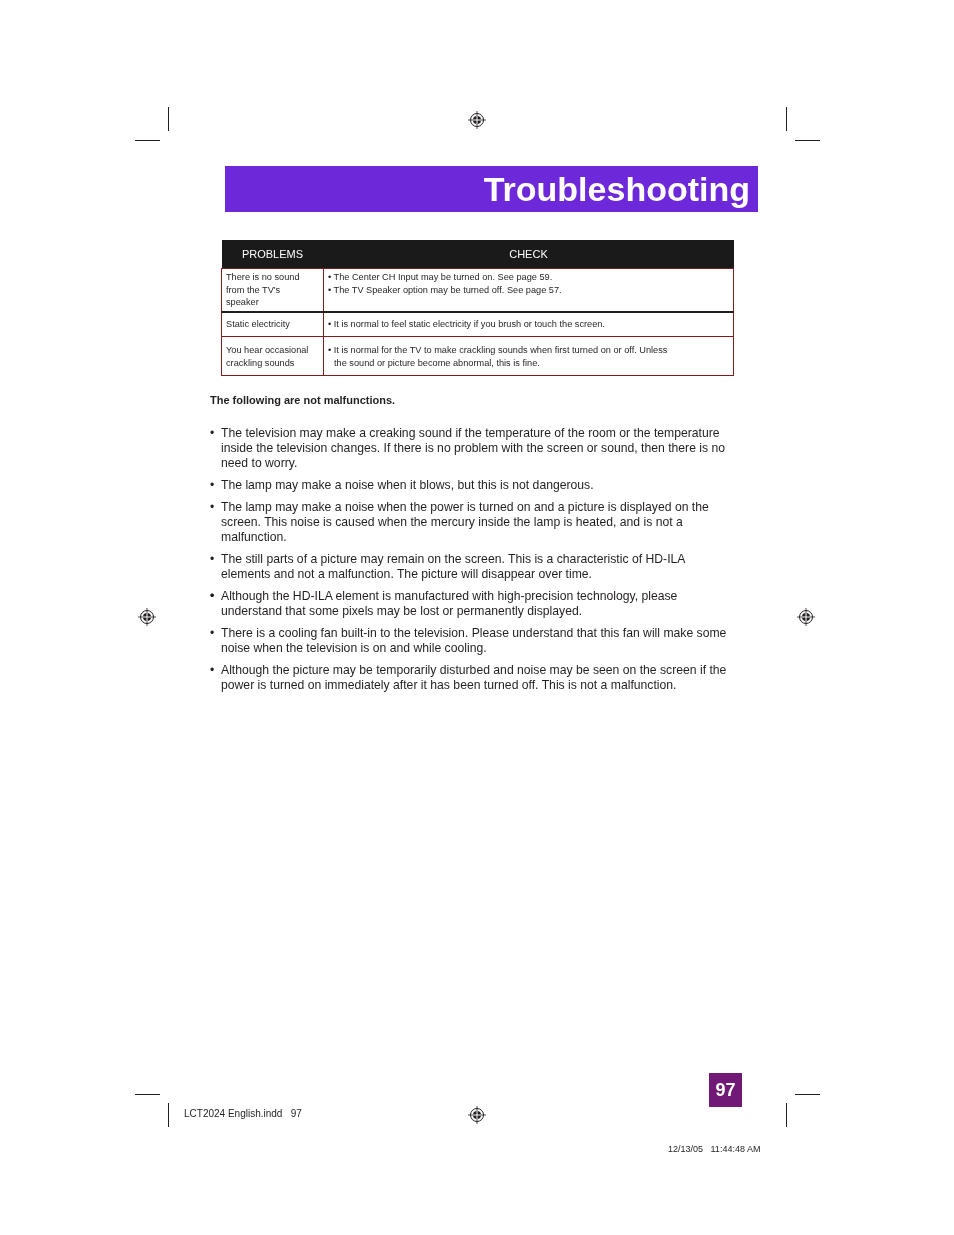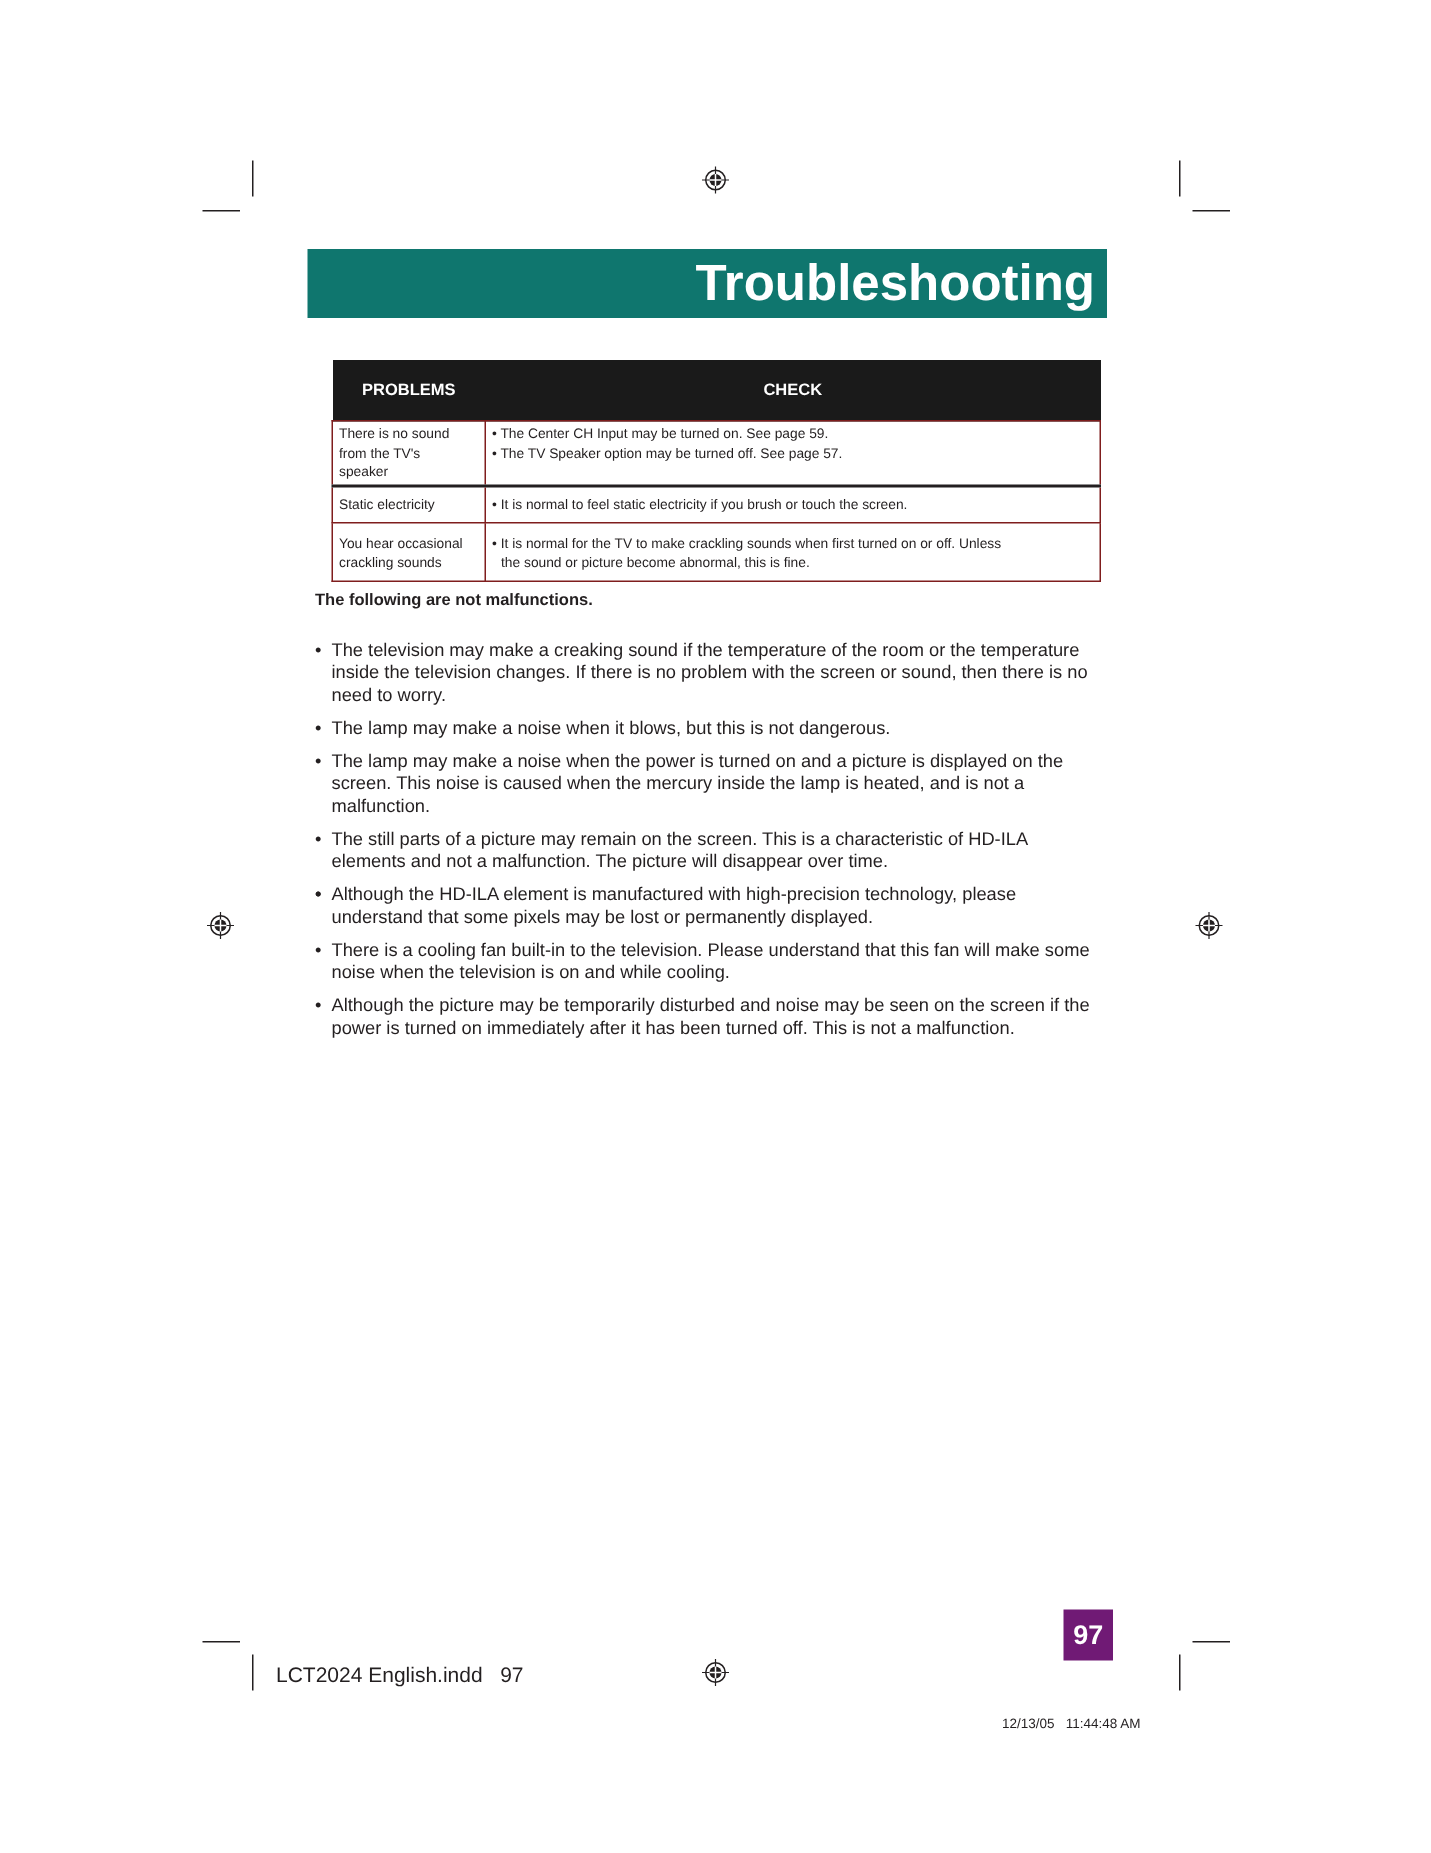--- a/index.html
+++ b/index.html
@@ -1,37 +1,37 @@
 <!DOCTYPE html>
 <html><head>
 <meta charset="utf-8">
 <style>
   html, body { margin:0; padding:0; background:#ffffff; }
   body { width:954px; height:1235px; position:relative; overflow:hidden;
          font-family:"Liberation Sans", sans-serif; color:#231f20; }
   .crop-v { position:absolute; width:1px; background:#231f20; }
   .crop-h { position:absolute; height:1px; background:#231f20; }
   .reg { position:absolute; width:20px; height:20px; }
-  .title-bar { position:absolute; left:205px; top:166px; width:533px; height:46px; background:#0f766e; }
+  .title-bar { position:absolute; left:225px; top:166px; width:533px; height:46px; background:#6d28d9; }
   .title-bar h1 { margin:0; position:absolute; right:8px; top:3px; font-size:34px; font-weight:bold; color:#ffffff; letter-spacing:0; line-height:40px; }
   table.tbl { position:absolute; left:221px; top:240px; width:513px; border-collapse:collapse; font-size:9.2px; color:#231f20; }
-  table.tbl th { background:#1a1a1a; color:#fff; font-weight:bold; font-size:11px; height:40px; padding:0; text-align:center; }
+  table.tbl th { background:#1a1a1a; color:#fff; font-weight:normal; font-size:11px; height:28px; padding:0; text-align:center; }
   table.tbl td { border:1px solid #7f1d1d; vertical-align:top; padding:2px 4px; line-height:12.5px; }
   table.tbl tr.r1 td { height:38px; padding-top:2px; border-bottom:2px solid #231f20; }
   table.tbl tr.r2 td { height:20px; vertical-align:middle; padding-top:1px; }
   table.tbl tr.r3 td { height:29px; padding-top:7px; }
   table.tbl td.prob { width:93px; }
   .chk-line { display:block; }
   .chk-indent { padding-left:6px; display:block; }
   h2.sub { position:absolute; left:210px; top:394px; margin:0; font-size:11px; font-weight:bold; color:#231f20; }
   ul.notes { position:absolute; left:210px; top:426px; width:540px; margin:0; padding:0; list-style:none; font-size:12.2px; line-height:15px; color:#231f20; }
   ul.notes li { position:relative; padding-left:11px; margin-bottom:7px; }
   ul.notes li .bul { position:absolute; left:0; top:0; }
   .page-num { position:absolute; left:709px; top:1073px; width:33px; height:34px; background:#701a75; color:#fff; font-weight:bold; font-size:18px; text-align:center; line-height:34px; }
-  .footer-left { position:absolute; left:184px; top:1108px; font-size:14px; color:#231f20; }
+  .footer-left { position:absolute; left:184px; top:1108px; font-size:10px; color:#231f20; }
   .footer-right { position:absolute; left:668px; top:1108px; font-size:9px; color:#231f20; }
 </style>
 </head>
 <body>
 
 <div class="crop-v" style="left:168px; top:107px; height:24px;"></div>
 <div class="crop-h" style="left:135px; top:140px; width:25px;"></div>
 <div class="crop-v" style="left:786px; top:107px; height:24px;"></div>
 <div class="crop-h" style="left:795px; top:140px; width:25px;"></div>
 <div class="crop-v" style="left:168px; top:1103px; height:24px;"></div>

